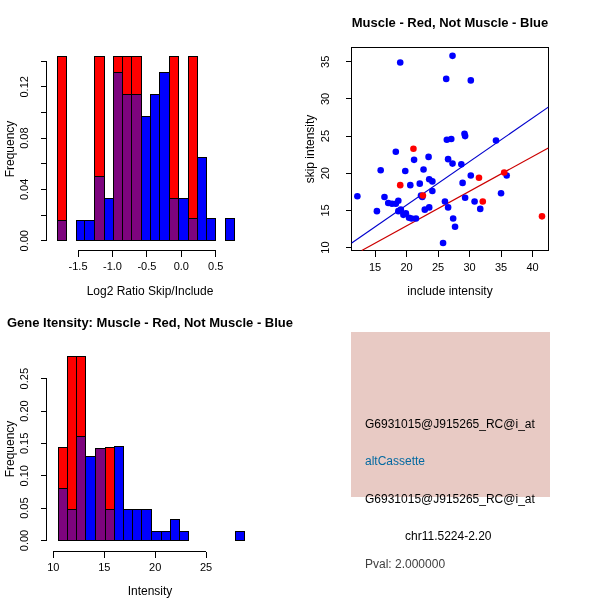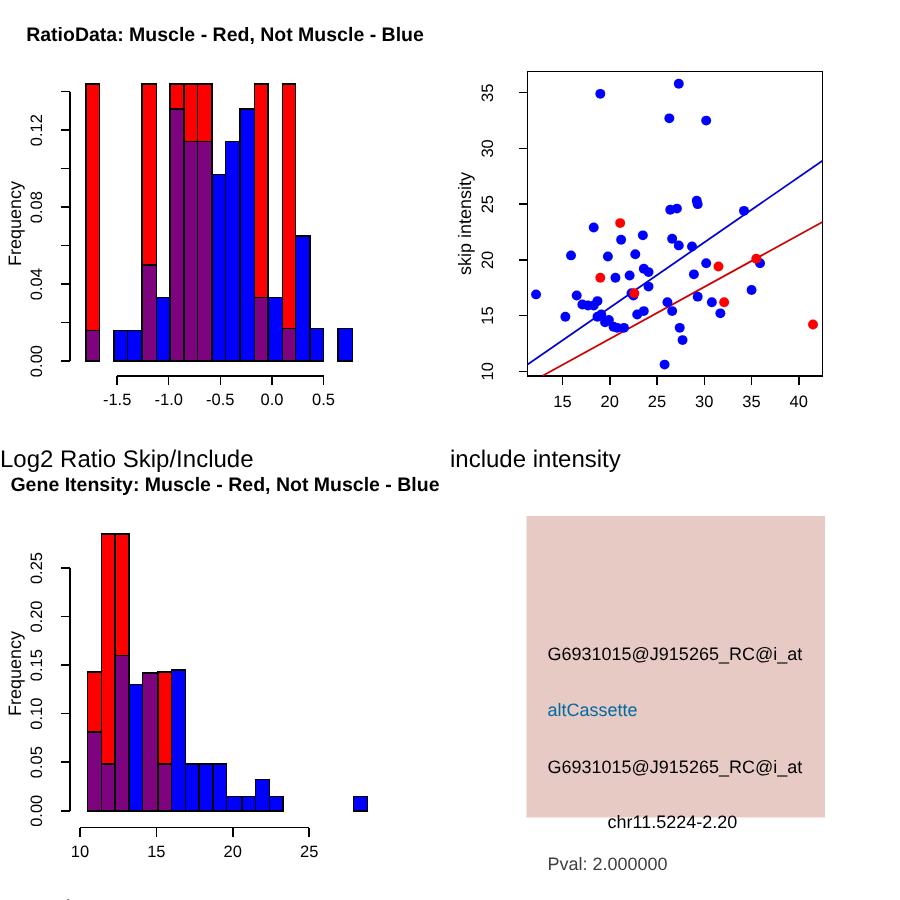--- a/index.html
+++ b/index.html
@@ -2,35 +2,34 @@
 <html><head>
 <meta charset="utf-8">
 <style>
   html,body{margin:0;padding:0;background:#fff;}
   .canvas{position:relative;width:600px;height:600px;background:#fff;overflow:hidden;
           font-family:"Liberation Sans",sans-serif;}
   .panel{position:absolute;width:300px;height:300px;}
   .panel svg{position:absolute;left:0;top:0;}
   .ptitle{position:absolute;top:15px;left:0;width:300px;text-align:center;
           font-size:13px;font-weight:bold;color:#000;white-space:nowrap;}
-  .xlabel{position:absolute;top:298px;left:0;width:300px;
-          font-size:16px;color:#000;}
+  .xlabel{position:absolute;top:284px;left:0;width:300px;text-align:center;
+          font-size:12px;color:#000;}
   .ylabel{position:absolute;left:-129px;top:141px;width:280px;height:16px;text-align:center;
           font-size:12px;color:#000;transform:rotate(-90deg);}
   svg text{font-family:"Liberation Sans",sans-serif;fill:#000;}
-  .infobox{position:absolute;left:51px;top:44px;width:199px;height:201px;}
+  .infobox{position:absolute;left:51px;top:32px;width:199px;height:165px;}
   .infoline{position:absolute;left:14px;font-size:12px;white-space:nowrap;}
 </style>
 </head>
 <body>
 
 <div class="canvas">
 
   <section class="panel" style="left:0;top:0;">
-    <div class="ptitle">RatioData: Muscle - Red, Not Muscle - Blue</div>
     <svg width="300" height="300">
         <line x1="78.07851901267512" x2="215.70360240160107" y1="250.7" y2="250.7" stroke="#000000" shape-rendering="crispEdges"></line>
         <line x1="78.07851901267512" x2="78.07851901267512" y1="250.7" y2="256.7" stroke="#000000" shape-rendering="crispEdges"></line>
         <line x1="112.4847898599066" x2="112.4847898599066" y1="250.7" y2="256.7" stroke="#000000" shape-rendering="crispEdges"></line>
         <line x1="146.89106070713808" x2="146.89106070713808" y1="250.7" y2="256.7" stroke="#000000" shape-rendering="crispEdges"></line>
         <line x1="181.29733155436958" x2="181.29733155436958" y1="250.7" y2="256.7" stroke="#000000" shape-rendering="crispEdges"></line>
         <line x1="215.70360240160107" x2="215.70360240160107" y1="250.7" y2="256.7" stroke="#000000" shape-rendering="crispEdges"></line>
         <text x="78.07851901267512" y="270" text-anchor="middle" font-size="11">-1.5</text>
         <text x="112.4847898599066" y="270" text-anchor="middle" font-size="11">-1.0</text>
         <text x="146.89106070713808" y="270" text-anchor="middle" font-size="11">-0.5</text>
@@ -72,20 +71,21 @@
         <rect x="188.1785857238159" y="56" width="8.945630420280168" height="162.89513888888888" fill="#FE0000" stroke="#000000" stroke-width="1" shape-rendering="crispEdges"></rect>
         <rect x="197.12421614409607" y="157.32847222222222" width="9.63375583722484" height="83.37152777777777" fill="#0000FE" stroke="#000000" stroke-width="1" shape-rendering="crispEdges"></rect>
         <rect x="206.7579719813209" y="218.89513888888888" width="8.945630420280168" height="21.80486111111111" fill="#0000FE" stroke="#000000" stroke-width="1" shape-rendering="crispEdges"></rect>
         <rect x="225.3373582388259" y="218.89513888888888" width="9.633755837224783" height="21.80486111111111" fill="#0000FE" stroke="#000000" stroke-width="1" shape-rendering="crispEdges"></rect>
       </svg>
     <div class="xlabel">Log2 Ratio Skip/Include</div>
     <div class="ylabel">Frequency</div>
   </section>
 
   <section class="panel" style="left:300px;top:0;">
+    <div class="ptitle">Muscle - Red, Not Muscle - Blue</div>
     <svg width="300" height="300">
         <rect x="51.7" y="47.7" width="196.60000000000002" height="202.8" fill="none" stroke="#000000" shape-rendering="crispEdges"></rect>
         <line x1="75.01474358974359" x2="232.54679487179487" y1="250.5" y2="250.5" stroke="#000000" shape-rendering="crispEdges"></line>
         <line x1="75.01474358974359" x2="75.01474358974359" y1="250.5" y2="256.5" stroke="#000000" shape-rendering="crispEdges"></line>
         <line x1="106.52115384615385" x2="106.52115384615385" y1="250.5" y2="256.5" stroke="#000000" shape-rendering="crispEdges"></line>
         <line x1="138.0275641025641" x2="138.0275641025641" y1="250.5" y2="256.5" stroke="#000000" shape-rendering="crispEdges"></line>
         <line x1="169.53397435897438" x2="169.53397435897438" y1="250.5" y2="256.5" stroke="#000000" shape-rendering="crispEdges"></line>
         <line x1="201.04038461538465" x2="201.04038461538465" y1="250.5" y2="256.5" stroke="#000000" shape-rendering="crispEdges"></line>
         <line x1="232.54679487179487" x2="232.54679487179487" y1="250.5" y2="256.5" stroke="#000000" shape-rendering="crispEdges"></line>
         <text x="75.01474358974359" y="271" text-anchor="middle" font-size="11">15</text>

